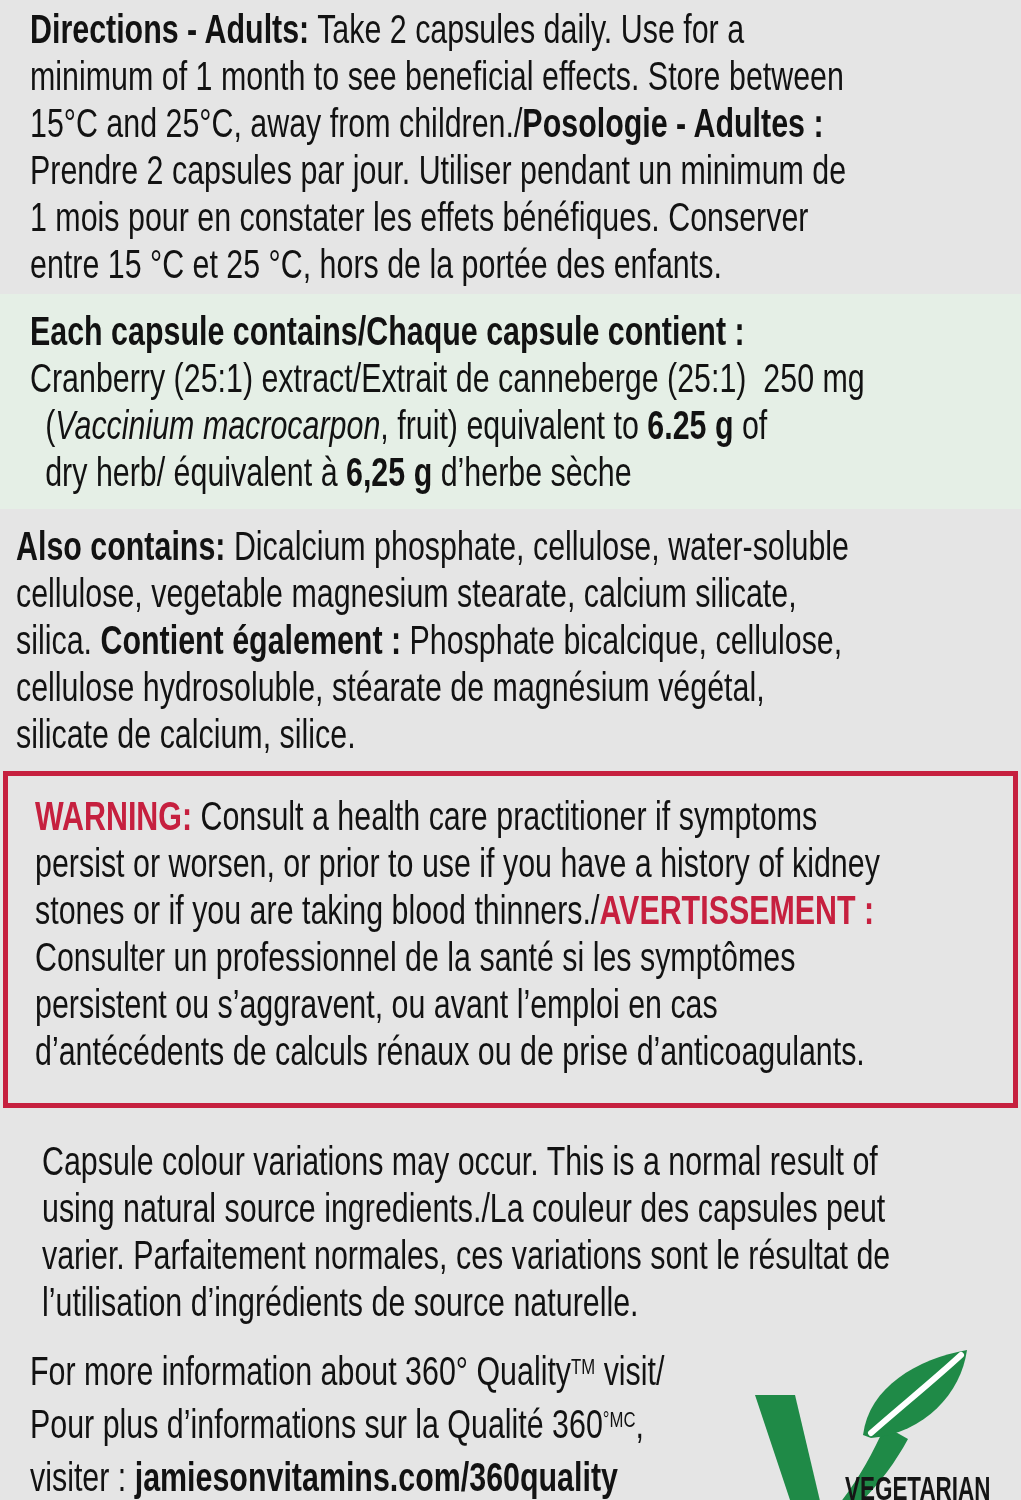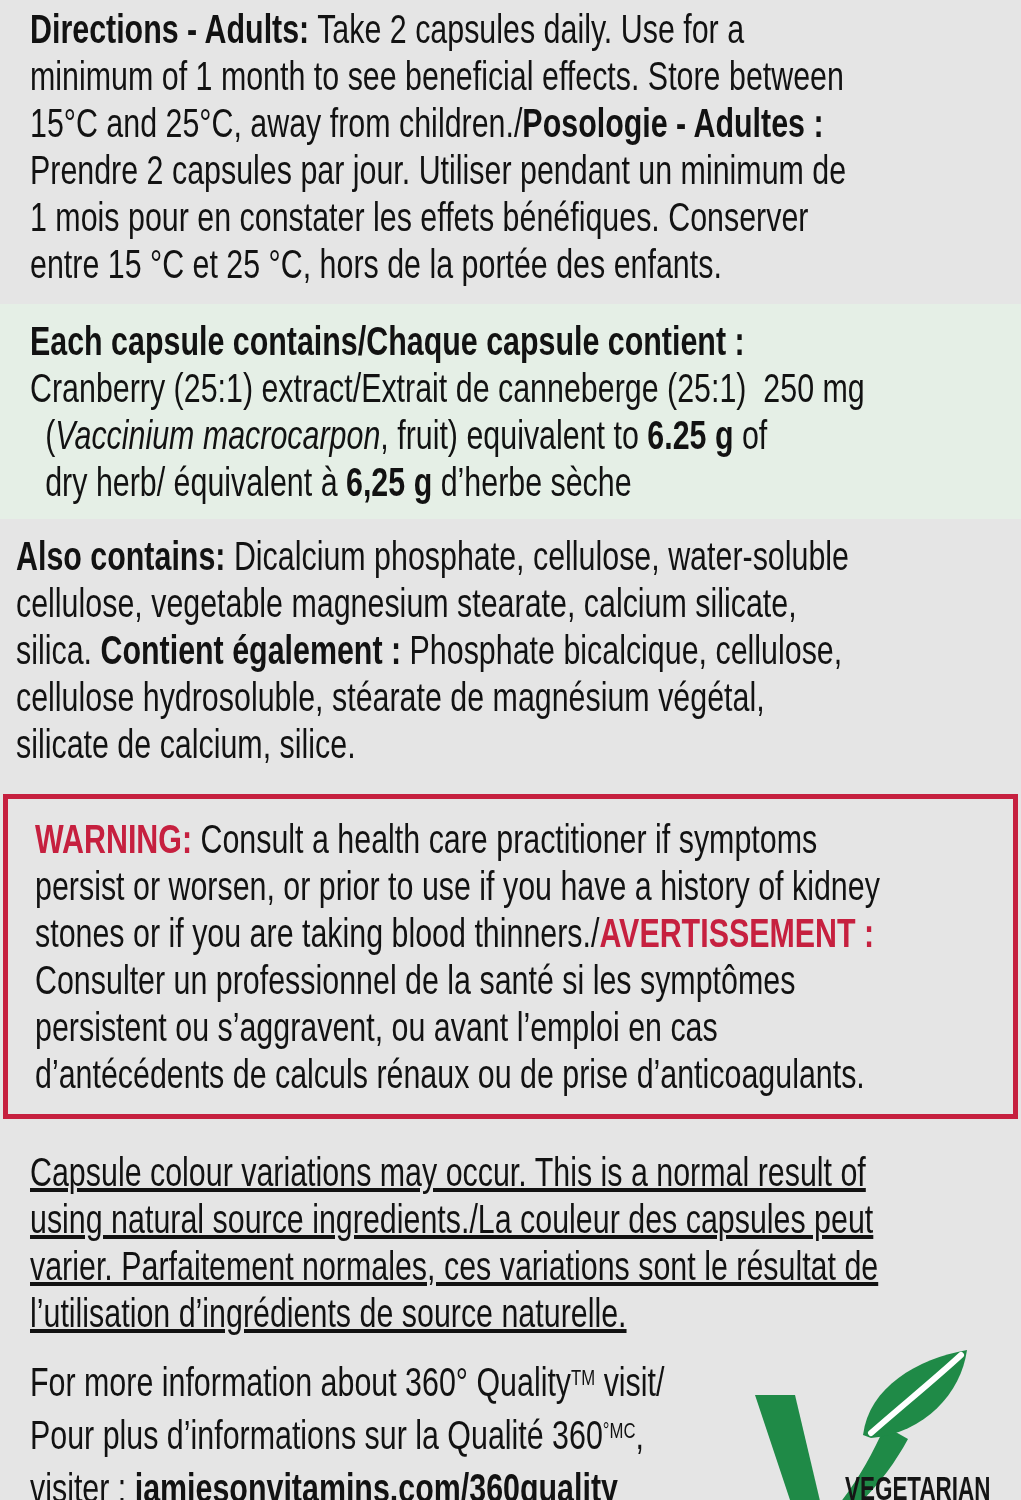--- a/index.html
+++ b/index.html
@@ -27,31 +27,31 @@
     line-height:47px;
   }
   .line{white-space:pre;}
   .line.ind{padding-left:20px;}
   .b{font-weight:bold;}
   .i{font-style:italic;}
   .rb{font-weight:bold;color:var(--red);}
   .sup{font-size:0.55em;position:relative;top:-0.52em;}
   .sec-directions{padding:6px 0 0 30px;}
   .sec-green{
-    margin-top:16px;
+    margin-top:6px;
     background:var(--green-bg);
     padding:14px 0 13px 30px;
   }
   .sec-also{padding:14px 0 0 16px;}
   .warning-box{
-    margin:26px 3px 0 3px;
+    margin:13px 3px 0 3px;
     border:5px solid var(--red);
-    padding:17px 10px 16px 27px;
+    padding:17px 10px 28px 27px;
   }
-  .sec-capsule{padding:30px 0 0 30px;text-decoration:underline;}
+  .sec-capsule{padding:30px 0 0 42px;}
   .sec-info{padding:22px 0 0 30px;}
   .veg-logo{
     position:absolute;
     left:745px;top:1343px;
     width:276px;height:207px;
   }
   .veg-logo svg{position:absolute;left:0;top:0;}
   .veg-text{
     position:absolute;
     left:100px;

